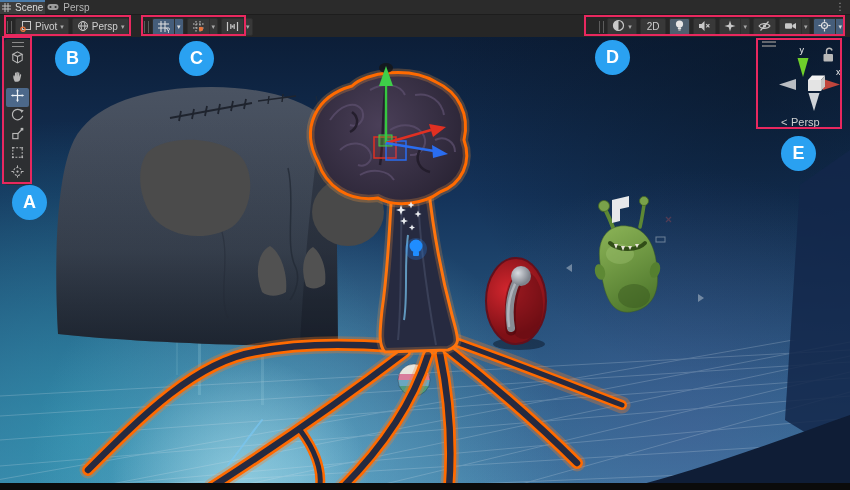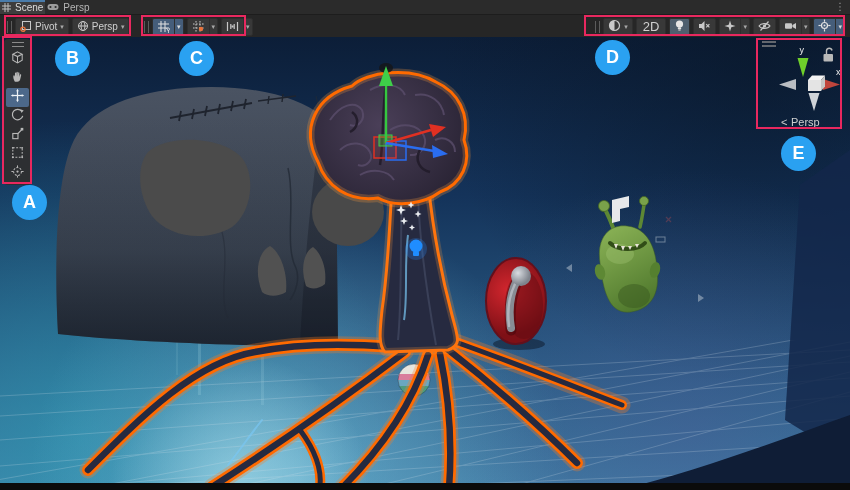--- a/index.html
+++ b/index.html
@@ -22,21 +22,21 @@
   .grpB { left:7px; }  .grpC { left:144px; }  .grpD { right:5px; }
   .handle { width:5px; height:12px; border-left:1px solid #5c5c5c; border-right:1px solid #5c5c5c; }
   .tb-btn { height:18px; background:#383838; border:1px solid #2e2e2e; border-radius:2px;
     display:flex; align-items:center; gap:3px; padding:0 4px; color:#cfcfcf; font-size:10px; }
   .tb-btn.on { background:#4e5f6e; }
   .tb-btn.sel { background:#455d7a; }
   .split { display:flex; }
   .split .tb-btn:first-child { border-radius:2px 0 0 2px; border-right:none; }
   .split .tb-btn:last-child { border-radius:0 2px 2px 0; padding:0 2px; }
   .arr { font-size:7px; color:#a8a8a8; line-height:1; }
-  .lbl2d { font-size:13px; color:#cfcfcf; padding:0 2px; }
+  .lbl2d { font-size:10px; color:#cfcfcf; padding:0 2px; }
 
   
   .viewport { position:absolute; left:0; top:37px; width:850px; height:453px; overflow:hidden; }
   .viewport > svg.scene { position:absolute; left:0; top:0; }
 
   
   .tools { position:absolute; left:4px; top:2px; width:27px; background:#2f2f2fee;
     border-radius:4px; padding:3px 0 2px; display:flex; flex-direction:column; align-items:center; }
   .tools .ohandle { width:12px; height:5px; border-top:1px solid #8a8a8a;
     border-bottom:1px solid #8a8a8a; margin-bottom:3px; }

